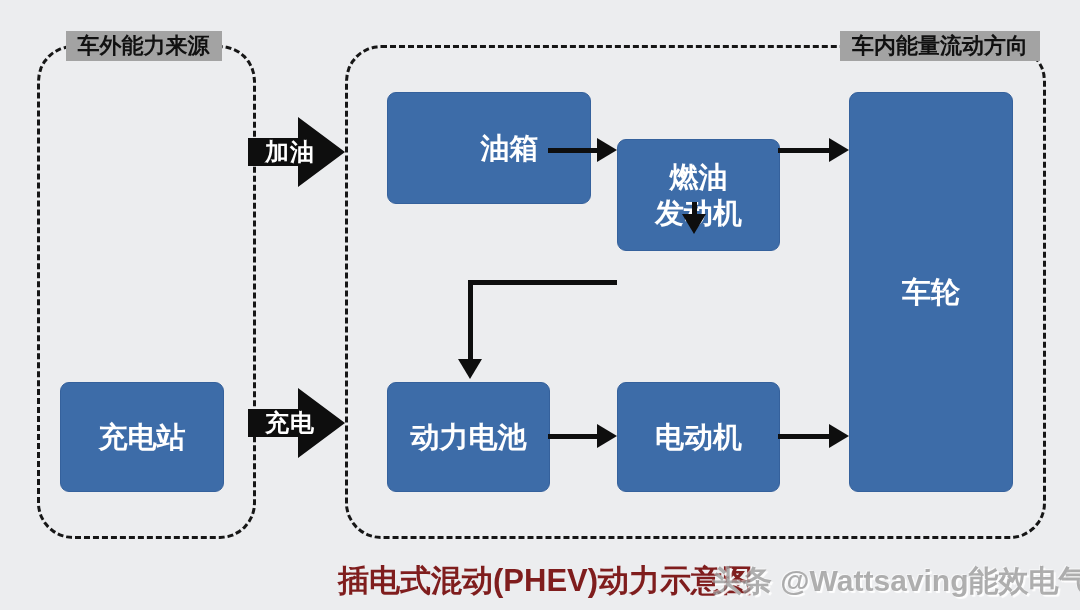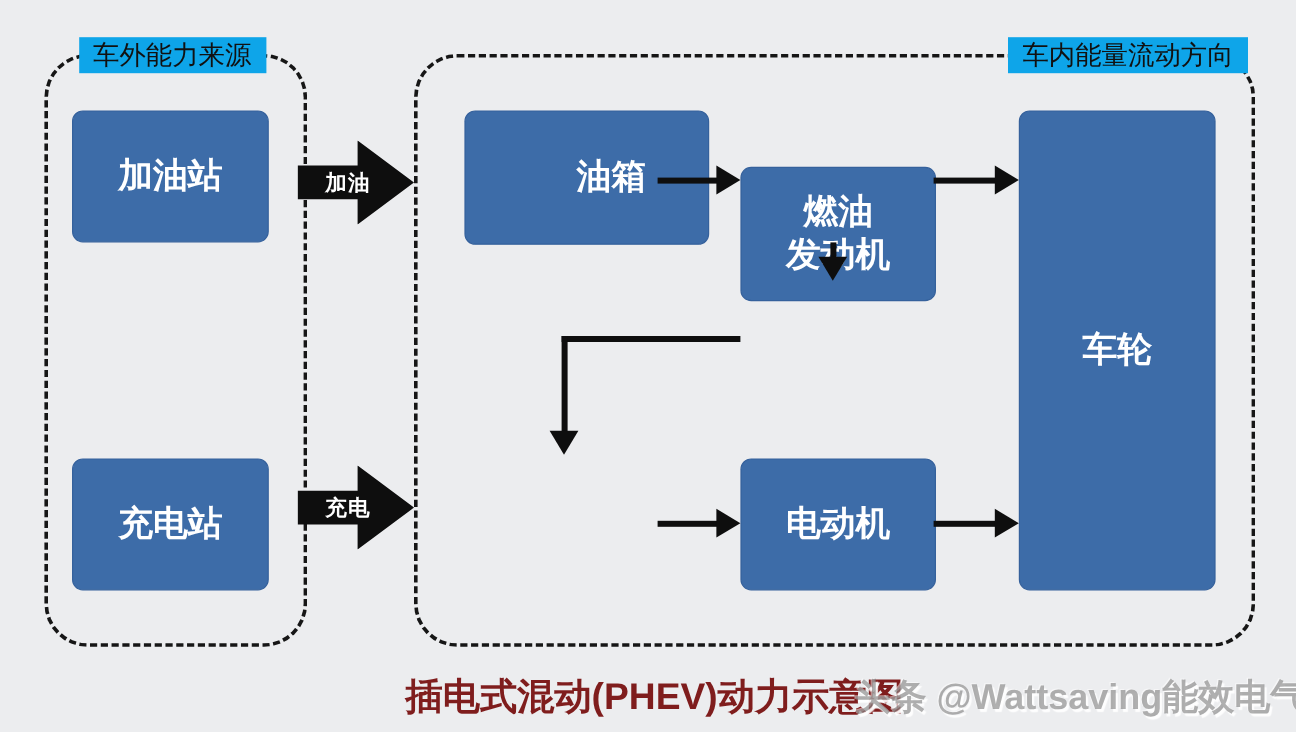--- a/index.html
+++ b/index.html
@@ -21,24 +21,24 @@
   }
   .group-title-band {
     position: absolute;
     height: 30px;
     display: flex;
     align-items: center;
     justify-content: center;
     pointer-events: none;
   }
   .group-title-band span {
-    background: #0ea5e9;
+    background: #a3a3a3;
     padding: 0 12px;
     font-size: 22px;
-    font-weight: normal;
+    font-weight: bold;
     color: #111;
     white-space: nowrap;
   }
   .node {
     position: absolute;
     background: #3D6CA8;
     border: 1px solid #35619C;
     border-radius: 9px;
     display: flex;
     align-items: center;
@@ -79,21 +79,21 @@
   .block-arrow .flow-label {
     position: absolute;
     left: 10px;
     top: 0;
     width: 64px;
     height: 70px;
     display: flex;
     align-items: center;
     justify-content: center;
     color: #FFFFFF;
-    font-size: 18px;
+    font-size: 24px;
     font-weight: bold;
     letter-spacing: 1px;
   }
   .caption {
     position: absolute;
     left: 338px;
     top: 560px;
     font-size: 31px;
     font-weight: bold;
     color: #7f1d1d;
@@ -118,25 +118,25 @@
   <div class="group" style="left:37px; top:45px; width:213px; height:488px;"></div>
   <div class="group-title-band" style="left:37px; top:31px; width:213px;">
     <span>车外能力来源</span>
   </div>
 
   <div class="group" style="left:345px; top:45px; width:695px; height:488px;"></div>
   <div class="group-title-band" style="left:345px; top:31px; width:695px;justify-content:flex-end;">
     <span>车内能量流动方向</span>
   </div>
 
-  <div class="node" style="left:60px; top:92px; width:162px; height:108px;">加油站</div>
   <div class="node" style="left:60px; top:382px; width:162px; height:108px;">充电站</div>
   <div class="node" style="left:387px; top:92px; width:161px; height:110px;padding-left:41px;">油箱</div>
   <div class="node" style="left:617px; top:92px; width:161px; height:110px;margin-top:47px;">燃油
 发动机</div>
+  <div class="node" style="left:387px; top:382px; width:161px; height:108px;">动力电池</div>
   <div class="node" style="left:617px; top:382px; width:161px; height:108px;">电动机</div>
   <div class="node" style="left:849px; top:92px; width:162px; height:398px;">车轮</div>
 
   <div class="block-arrow" style="left:248px; top:117px;">
     <svg width="97" height="70" viewBox="0 0 97 70">
       <polygon points="0,21 50,21 50,0 97,35 50,70 50,49 0,49" fill="#0E0E0E"></polygon>
     </svg>
     <span class="flow-label">加油</span>
   </div>
 

